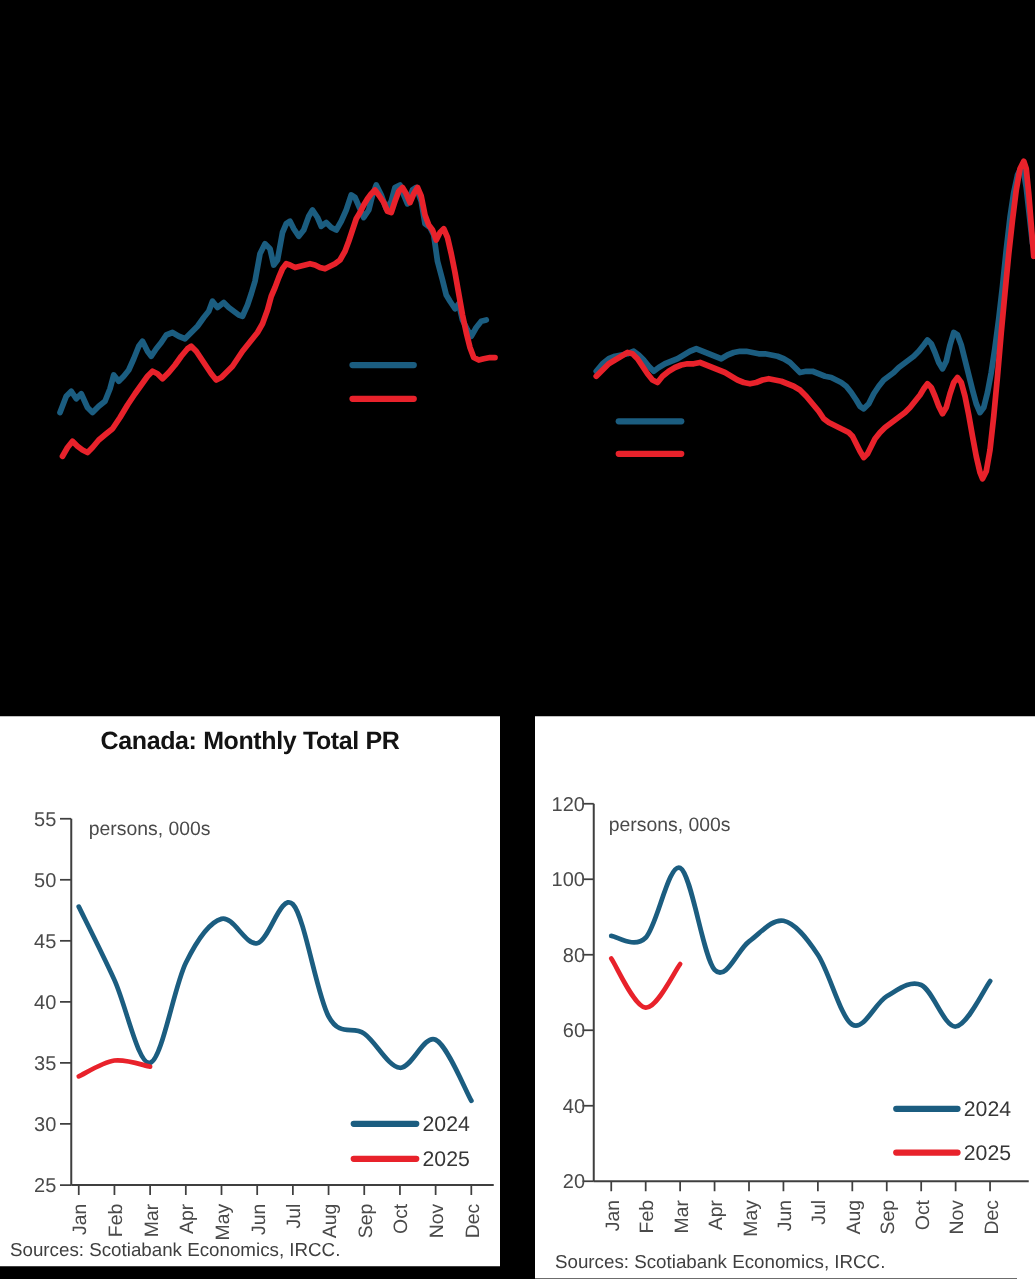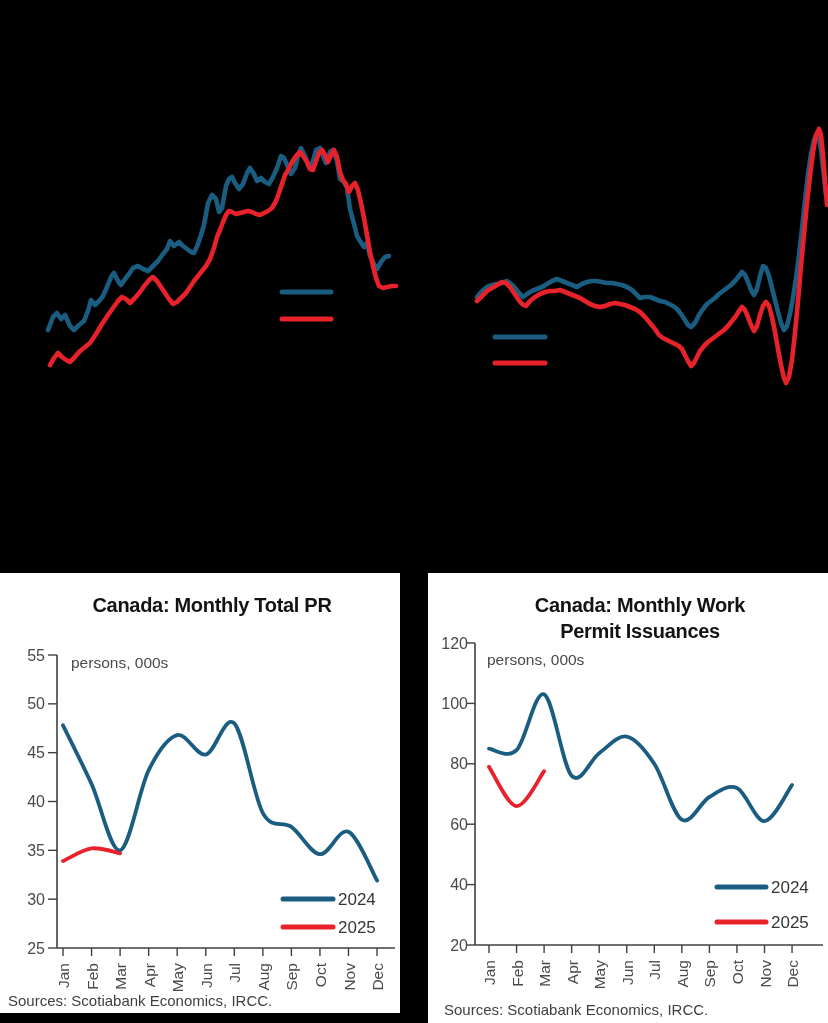--- a/index.html
+++ b/index.html
@@ -2,21 +2,21 @@
 <html><head>
 <meta charset="utf-8">
 <style>
   html,body{margin:0;padding:0;background:#000;}
   .stage{position:relative;width:828px;height:1023px;background:#000;overflow:hidden;
          font-family:"Liberation Sans",sans-serif;}
   #top-svg{position:absolute;left:0;top:0;}
   .panel{position:absolute;background:#fff;}
   .panel.left{left:0;top:573px;width:400px;height:440px;}
   .panel.right{left:428px;top:573px;width:400px;height:450px;}
-  .chart-title{position:absolute;left:0;top:7px;width:100%;margin:12px;text-align:center;
+  .chart-title{position:absolute;left:0;top:7px;width:100%;margin:0;text-align:center;
                font-size:20px;line-height:26px;font-weight:bold;color:#131313;letter-spacing:-0.3px;}
   .panel-svg{position:absolute;left:0;top:0;}
   .source{position:absolute;font-size:15px;color:#3f3f3f;}
   .panel.left .source{left:8px;top:419px;}
   .panel.right .source{left:16px;top:428px;}
   svg text{font-family:"Liberation Sans",sans-serif;}
 </style>
 </head>
 <body>
 
@@ -81,21 +81,20 @@
         <path d="M63,288.1 C67.8,286.0 82.0,276.7 91.5,275.4 C101.0,274.1 115.3,279.5 120.1,280.3" fill="none" stroke="#e8222b" stroke-width="3.8" stroke-linecap="round" stroke-linejoin="round"></path>
         <line x1="283" y1="326" x2="333" y2="326" stroke="#1b5d80" stroke-width="5" stroke-linecap="round"></line>
         <text x="338" y="332" font-size="17" fill="#363636">2024</text>
         <line x1="283" y1="354" x2="333" y2="354" stroke="#e8222b" stroke-width="5" stroke-linecap="round"></line>
         <text x="338" y="360" font-size="17" fill="#363636">2025</text>
       </svg>
     <div class="source">Sources: Scotiabank Economics, IRCC.</div>
   </section>
 
   <section class="panel right">
-    <h2 class="chart-title"><span>Canada: Monthly Work</span><br><span>Permit Issuances</span></h2>
     <svg id="chart-right" class="panel-svg" width="400" height="450" viewBox="0 0 400 450">
         <line x1="47" y1="70" x2="47" y2="372" stroke="#3f3f3f" stroke-width="1.6"></line>
         <line x1="47" y1="372" x2="395" y2="372" stroke="#3f3f3f" stroke-width="1.6"></line>
         <line x1="38" y1="70" x2="47" y2="70" stroke="#3f3f3f" stroke-width="1.4"></line>
         <text x="40" y="75.5" text-anchor="end" font-size="16" fill="#4a4a4a">120</text>
         <line x1="38" y1="130.4" x2="47" y2="130.4" stroke="#3f3f3f" stroke-width="1.4"></line>
         <text x="40" y="135.9" text-anchor="end" font-size="16" fill="#4a4a4a">100</text>
         <line x1="38" y1="190.8" x2="47" y2="190.8" stroke="#3f3f3f" stroke-width="1.4"></line>
         <text x="40" y="196.3" text-anchor="end" font-size="16" fill="#4a4a4a">80</text>
         <line x1="38" y1="251.2" x2="47" y2="251.2" stroke="#3f3f3f" stroke-width="1.4"></line>

